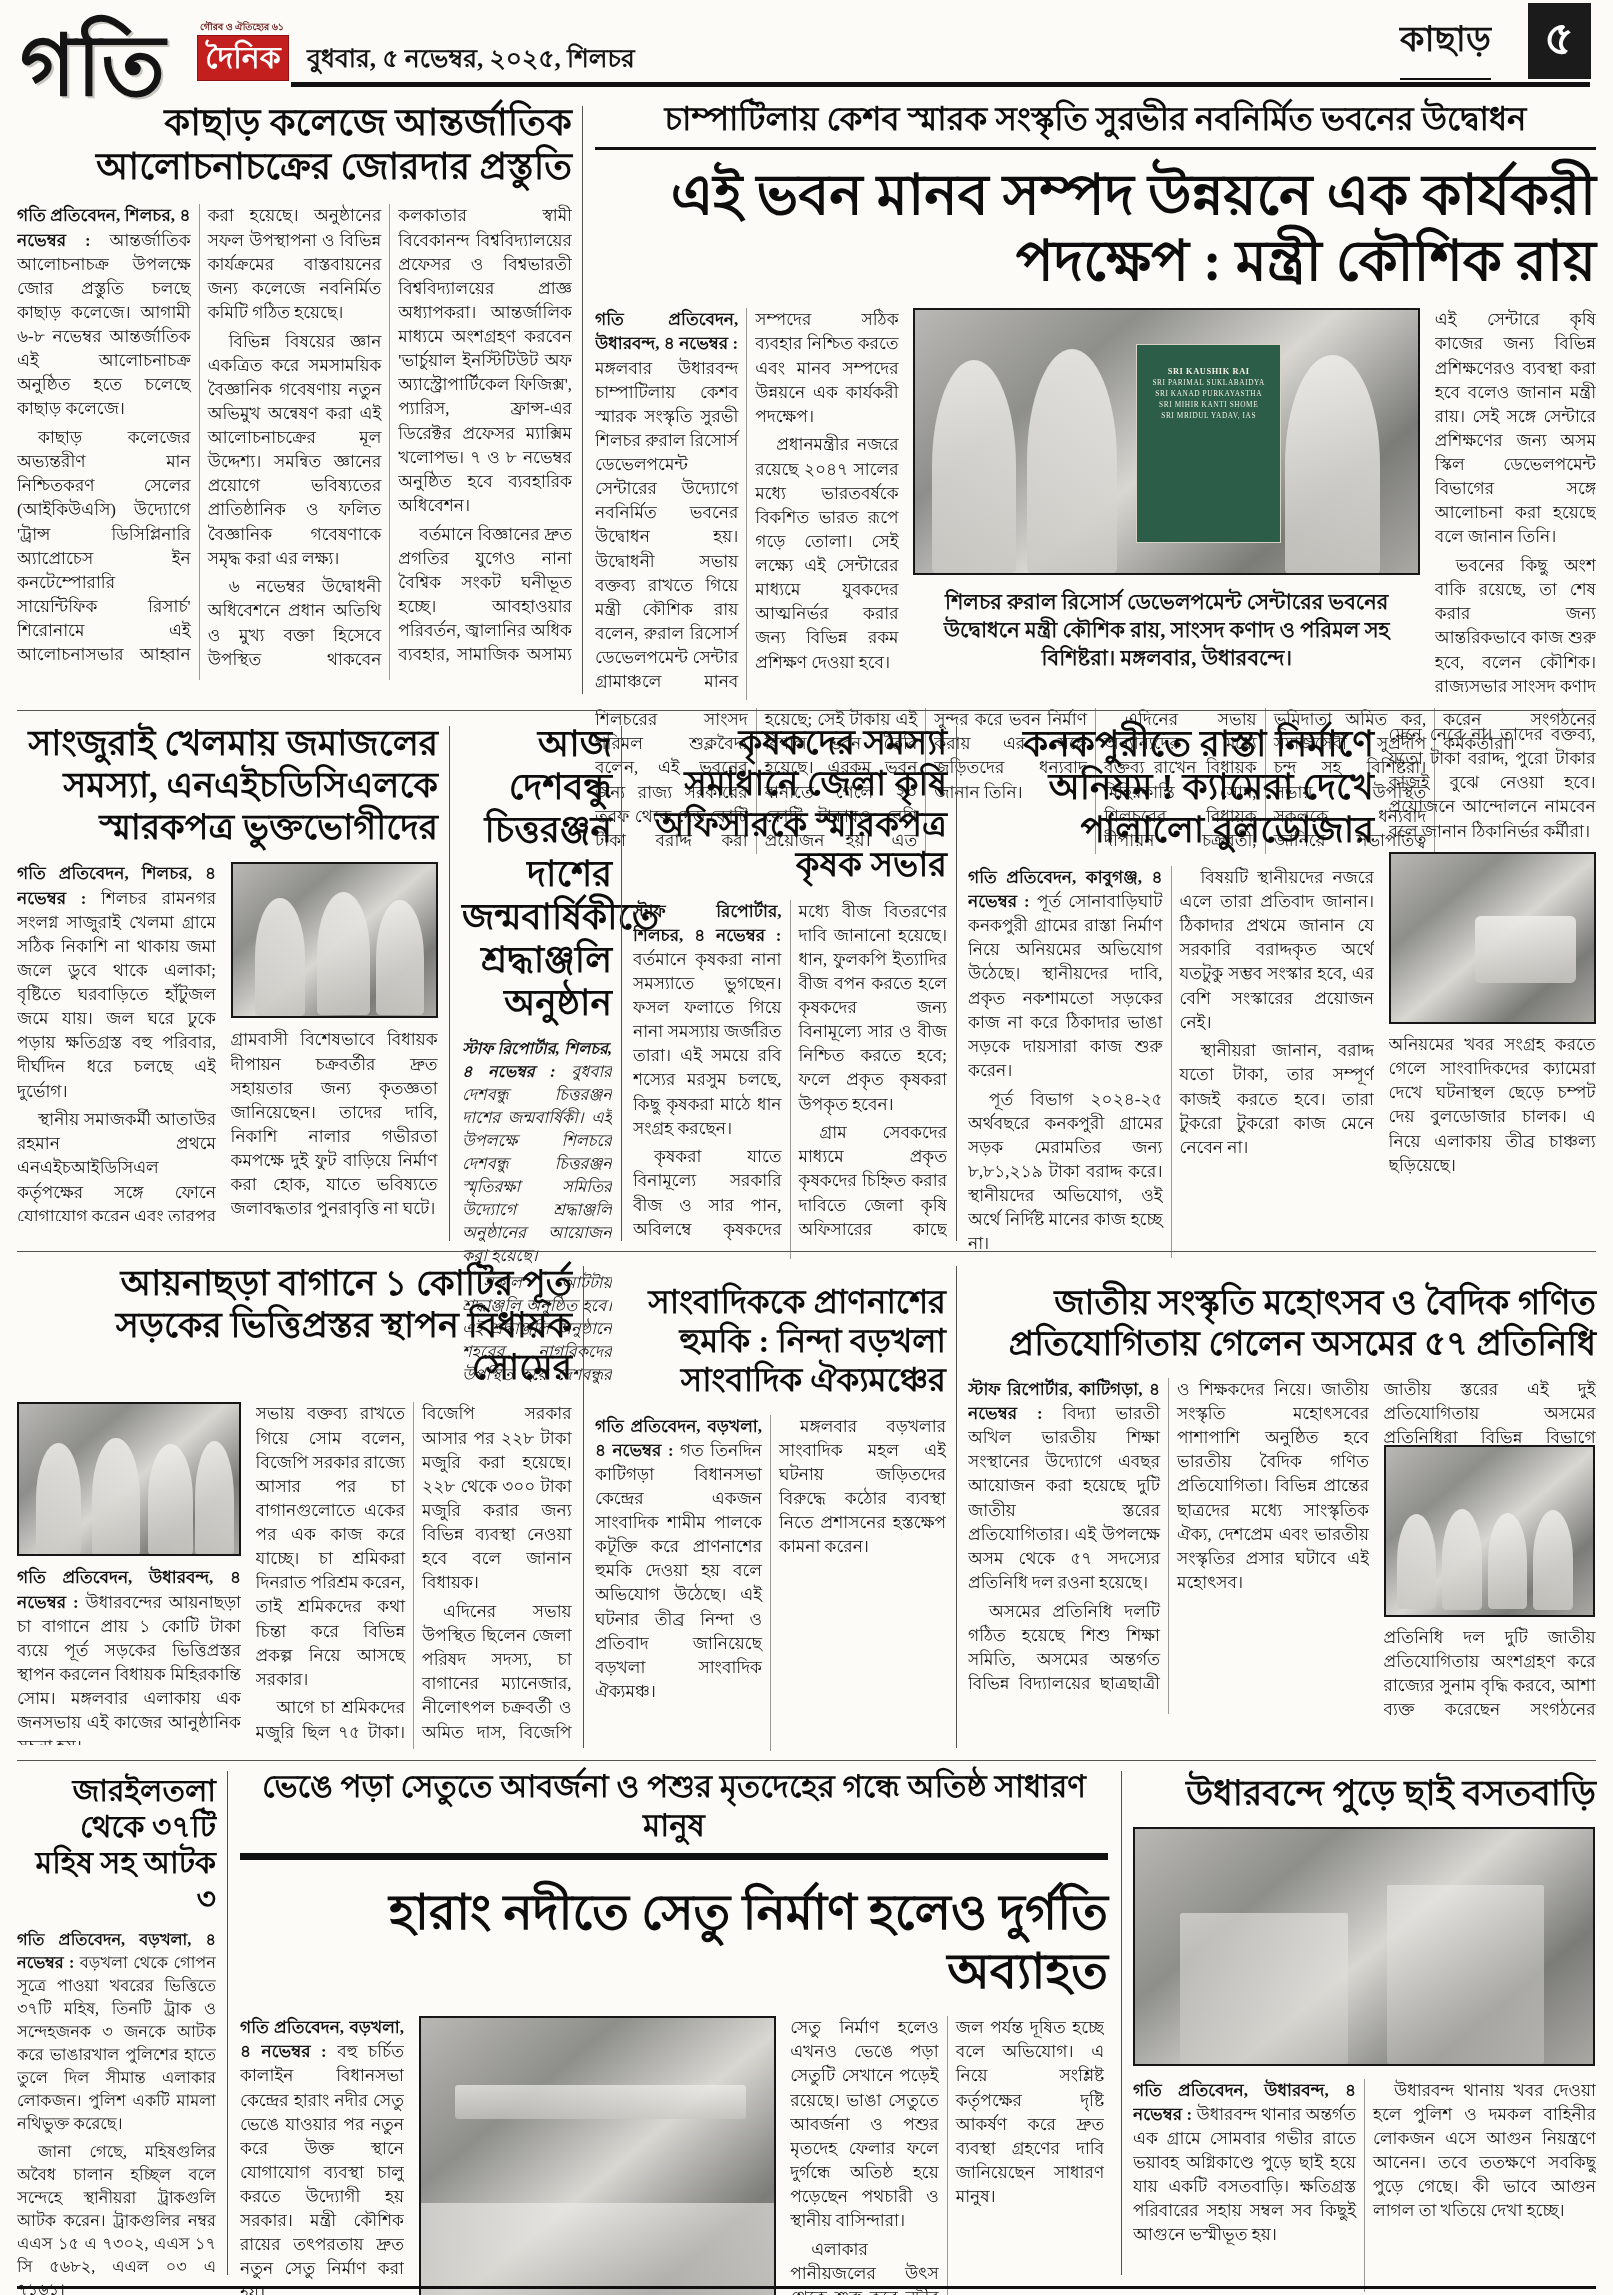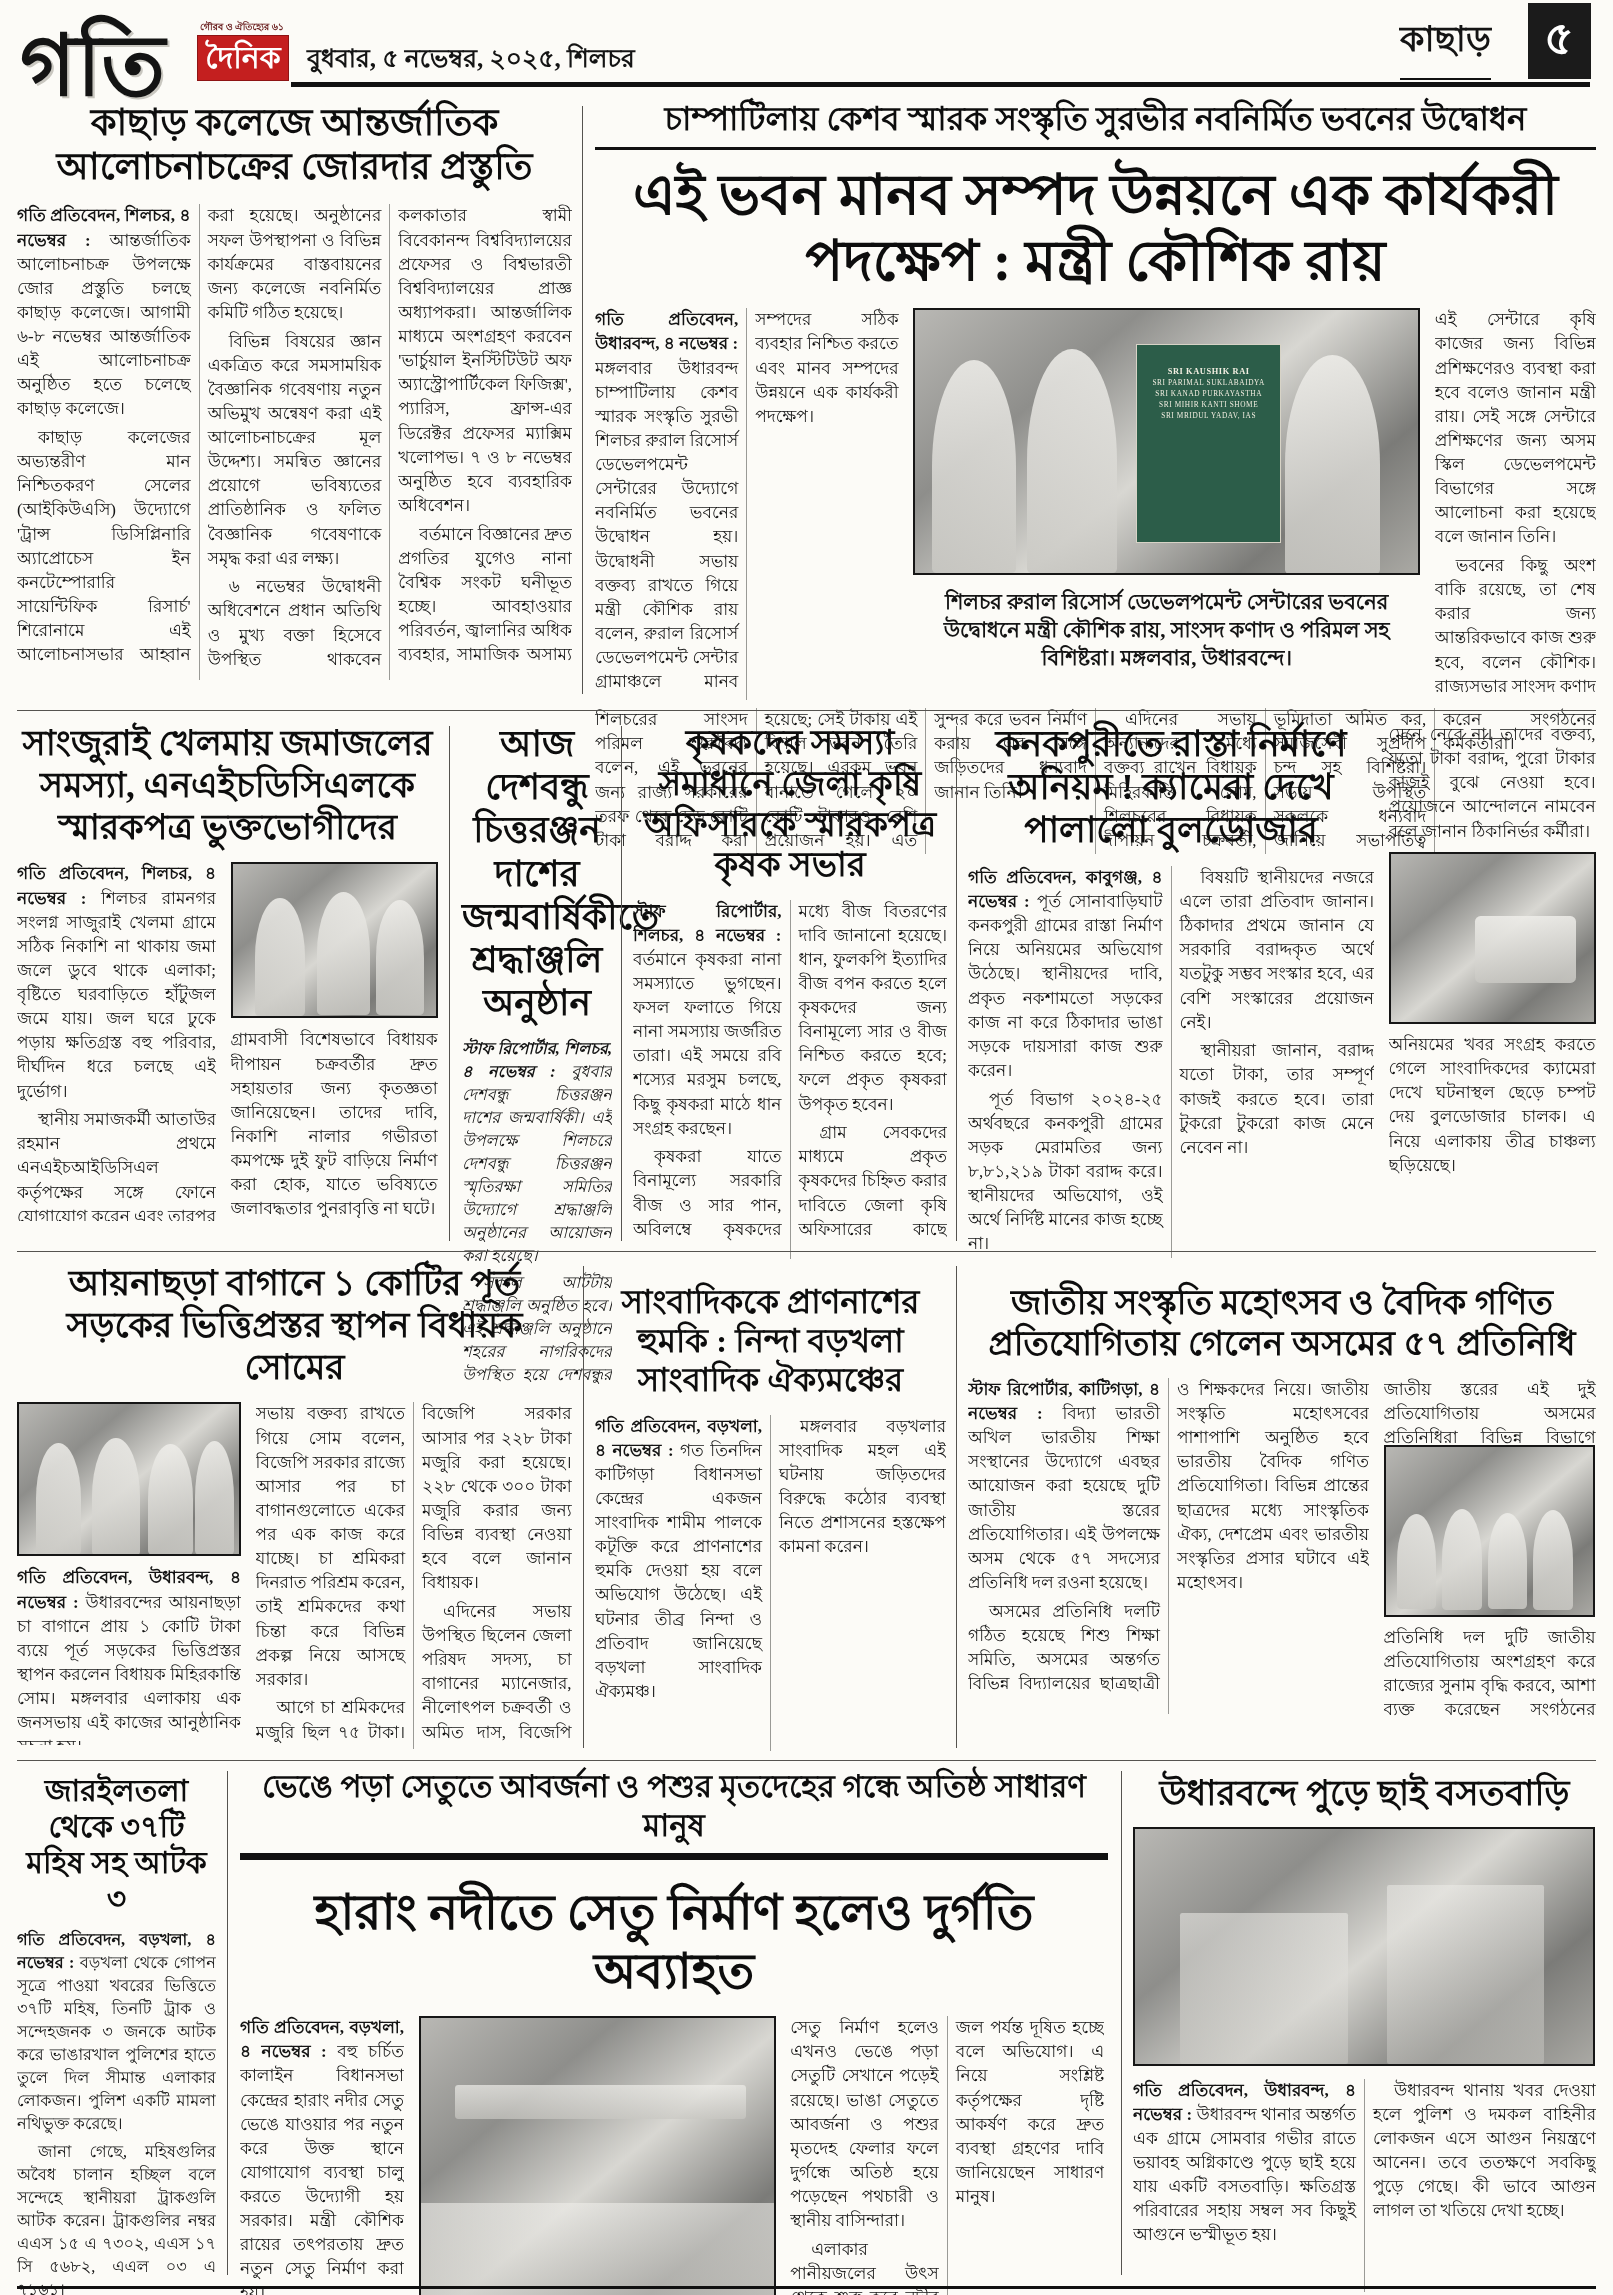--- a/index.html
+++ b/index.html
@@ -1,19 +1,19 @@
 <!DOCTYPE html>
 <html style="font-size:9px"><head>
 <meta charset="utf-8">
 <style>
   html,body{margin:0;padding:0;background:#e8e6e0;}
   body{font-family:"Liberation Serif","DejaVu Serif",serif;color:#141414;}
   .page{position:relative;width:1614px;height:2295px;background:#fcfbf7;overflow:hidden;}
   .abs{position:absolute;}
-  .headline{font-weight:bold;text-align:center;line-height:1.2;color:#0d0d0d;}
+  .headline{font-weight:bold;text-align:right;line-height:1.2;color:#0d0d0d;}
   .kicker{font-weight:bold;text-align:center;line-height:1.25;color:#0d0d0d;}
   .byline{font-weight:bold;}
   .body-text p{margin:0 0 4.5px 0;text-align:justify;text-indent:21px;line-height:1.42;}
   .body-text p.nofirst{text-indent:0;}
   .cols2{columns:2;column-gap:17px;column-rule:0.6px solid #9a9a96;column-fill:auto;overflow:hidden;}
   .cols3{columns:3;column-gap:17px;column-rule:0.6px solid #9a9a96;column-fill:auto;overflow:hidden;}
   .cols6{columns:6;column-gap:17px;column-rule:0.6px solid #9a9a96;column-fill:auto;overflow:hidden;}
   .photo{background:linear-gradient(140deg,#b9b8b4 0%,#8e8e8b 28%,#d8d7d2 52%,#7b7b78 78%,#aaa9a4 100%);border:2.2px solid #161616;position:relative;overflow:hidden;}
   .photo .fig{position:absolute;background:linear-gradient(#efeeea,#c9c8c3);border-radius:50% 50% 4.5px 4.5px;opacity:.85;}
   .plaque{position:absolute;background:#2c5d49;border:1.1px solid #d7d3c6;color:#f3efe2;text-align:center;padding:5.6px 4.5px;}
@@ -51,20 +51,21 @@
   </div>
 
   <div class="vrule" style="left:582px;top:106px;height:588px;"></div>
 
   <div class="abs" style="left:595px;top:99px;width:1001px;">
     <div class="kicker" style="font-size:32.5px;border-bottom:3.9px solid #111;padding-bottom:7.8px;">চাম্পাটিলায় কেশব স্মারক সংস্কৃতি সুরভীর নবনির্মিত ভবনের উদ্বোধন</div>
     <div class="headline" style="font-size:56px;margin-top:11.2px;line-height:1.18;">এই ভবন মানব সম্পদ উন্নয়নে এক কার্যকরী পদক্ষেপ : মন্ত্রী কৌশিক রায়</div>
     <div style="display:flex;gap:14.6px;margin-top:14.6px;">
       <div class="body-text cols2" style="width:305px;font-size:17px;height:392px;">
         <p class="nofirst"><span class="byline">গতি প্রতিবেদন, উধারবন্দ, ৪ নভেম্বর :</span> <span>মঙ্গলবার উধারবন্দ চাম্পাটিলায় কেশব স্মারক সংস্কৃতি সুরভী শিলচর রুরাল রিসোর্স ডেভেলপমেন্ট সেন্টারের উদ্যোগে নবনির্মিত ভবনের উদ্বোধন হয়। উদ্বোধনী সভায় বক্তব্য রাখতে গিয়ে মন্ত্রী কৌশিক রায় বলেন, রুরাল রিসোর্স ডেভেলপমেন্ট সেন্টার গ্রামাঞ্চলে মানব সম্পদের সঠিক ব্যবহার নিশ্চিত করতে এবং মানব সম্পদের উন্নয়নে এক কার্যকরী পদক্ষেপ।</span></p>
+        <p>প্রধানমন্ত্রীর নজরে রয়েছে ২০৪৭ সালের মধ্যে ভারতবর্ষকে বিকশিত ভারত রূপে গড়ে তোলা। সেই লক্ষ্যে এই সেন্টারের মাধ্যমে যুবকদের আত্মনির্ভর করার জন্য বিভিন্ন রকম প্রশিক্ষণ দেওয়া হবে।</p>
       </div>
       <div style="width:507px;">
         <div class="photo" style="width:503px;height:263px;">
           <div class="fig" style="left:17px;top:50px;width:84px;height:213px;"></div>
           <div class="fig" style="left:112px;top:39px;width:90px;height:224px;"></div>
           <div class="fig" style="left:370px;top:45px;width:95px;height:219px;"></div>
           <div class="plaque" style="left:221px;top:34px;width:134px;height:185px;">
             <div style="font-size:8.4px;font-weight:bold;margin-top:14.6px;">SRI KAUSHIK RAI</div>
             <div style="font-size:7.3px;">SRI PARIMAL SUKLABAIDYA</div>
             <div style="font-size:7.3px;">SRI KANAD PURKAYASTHA</div>

